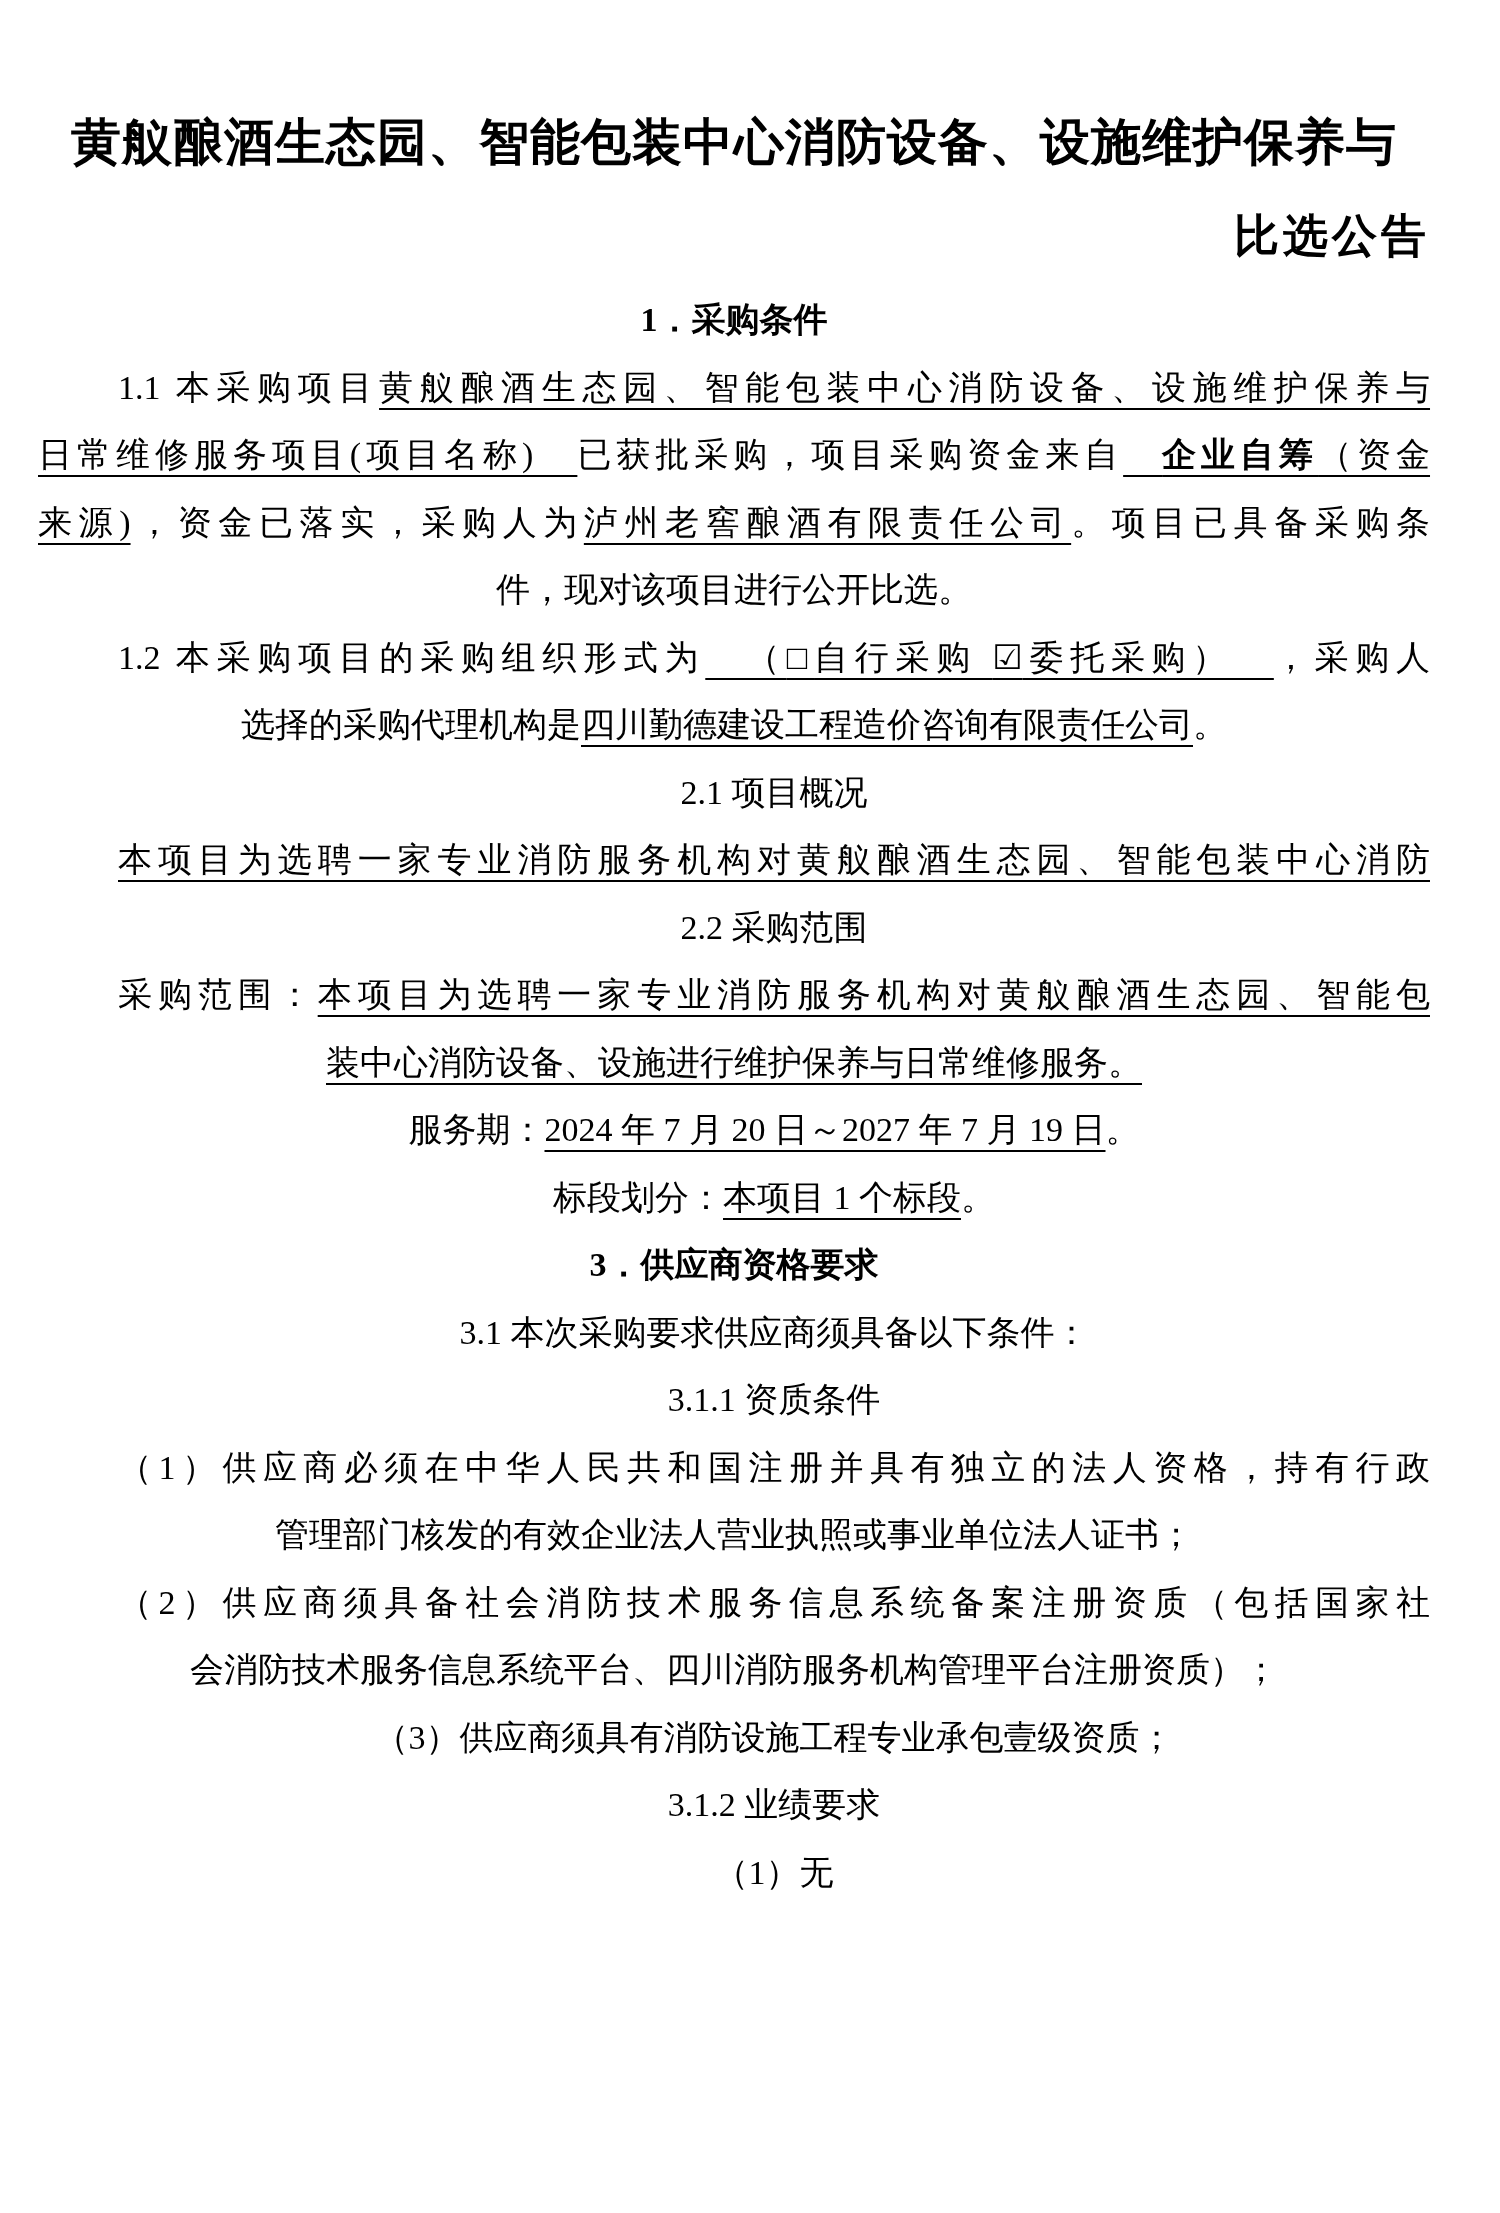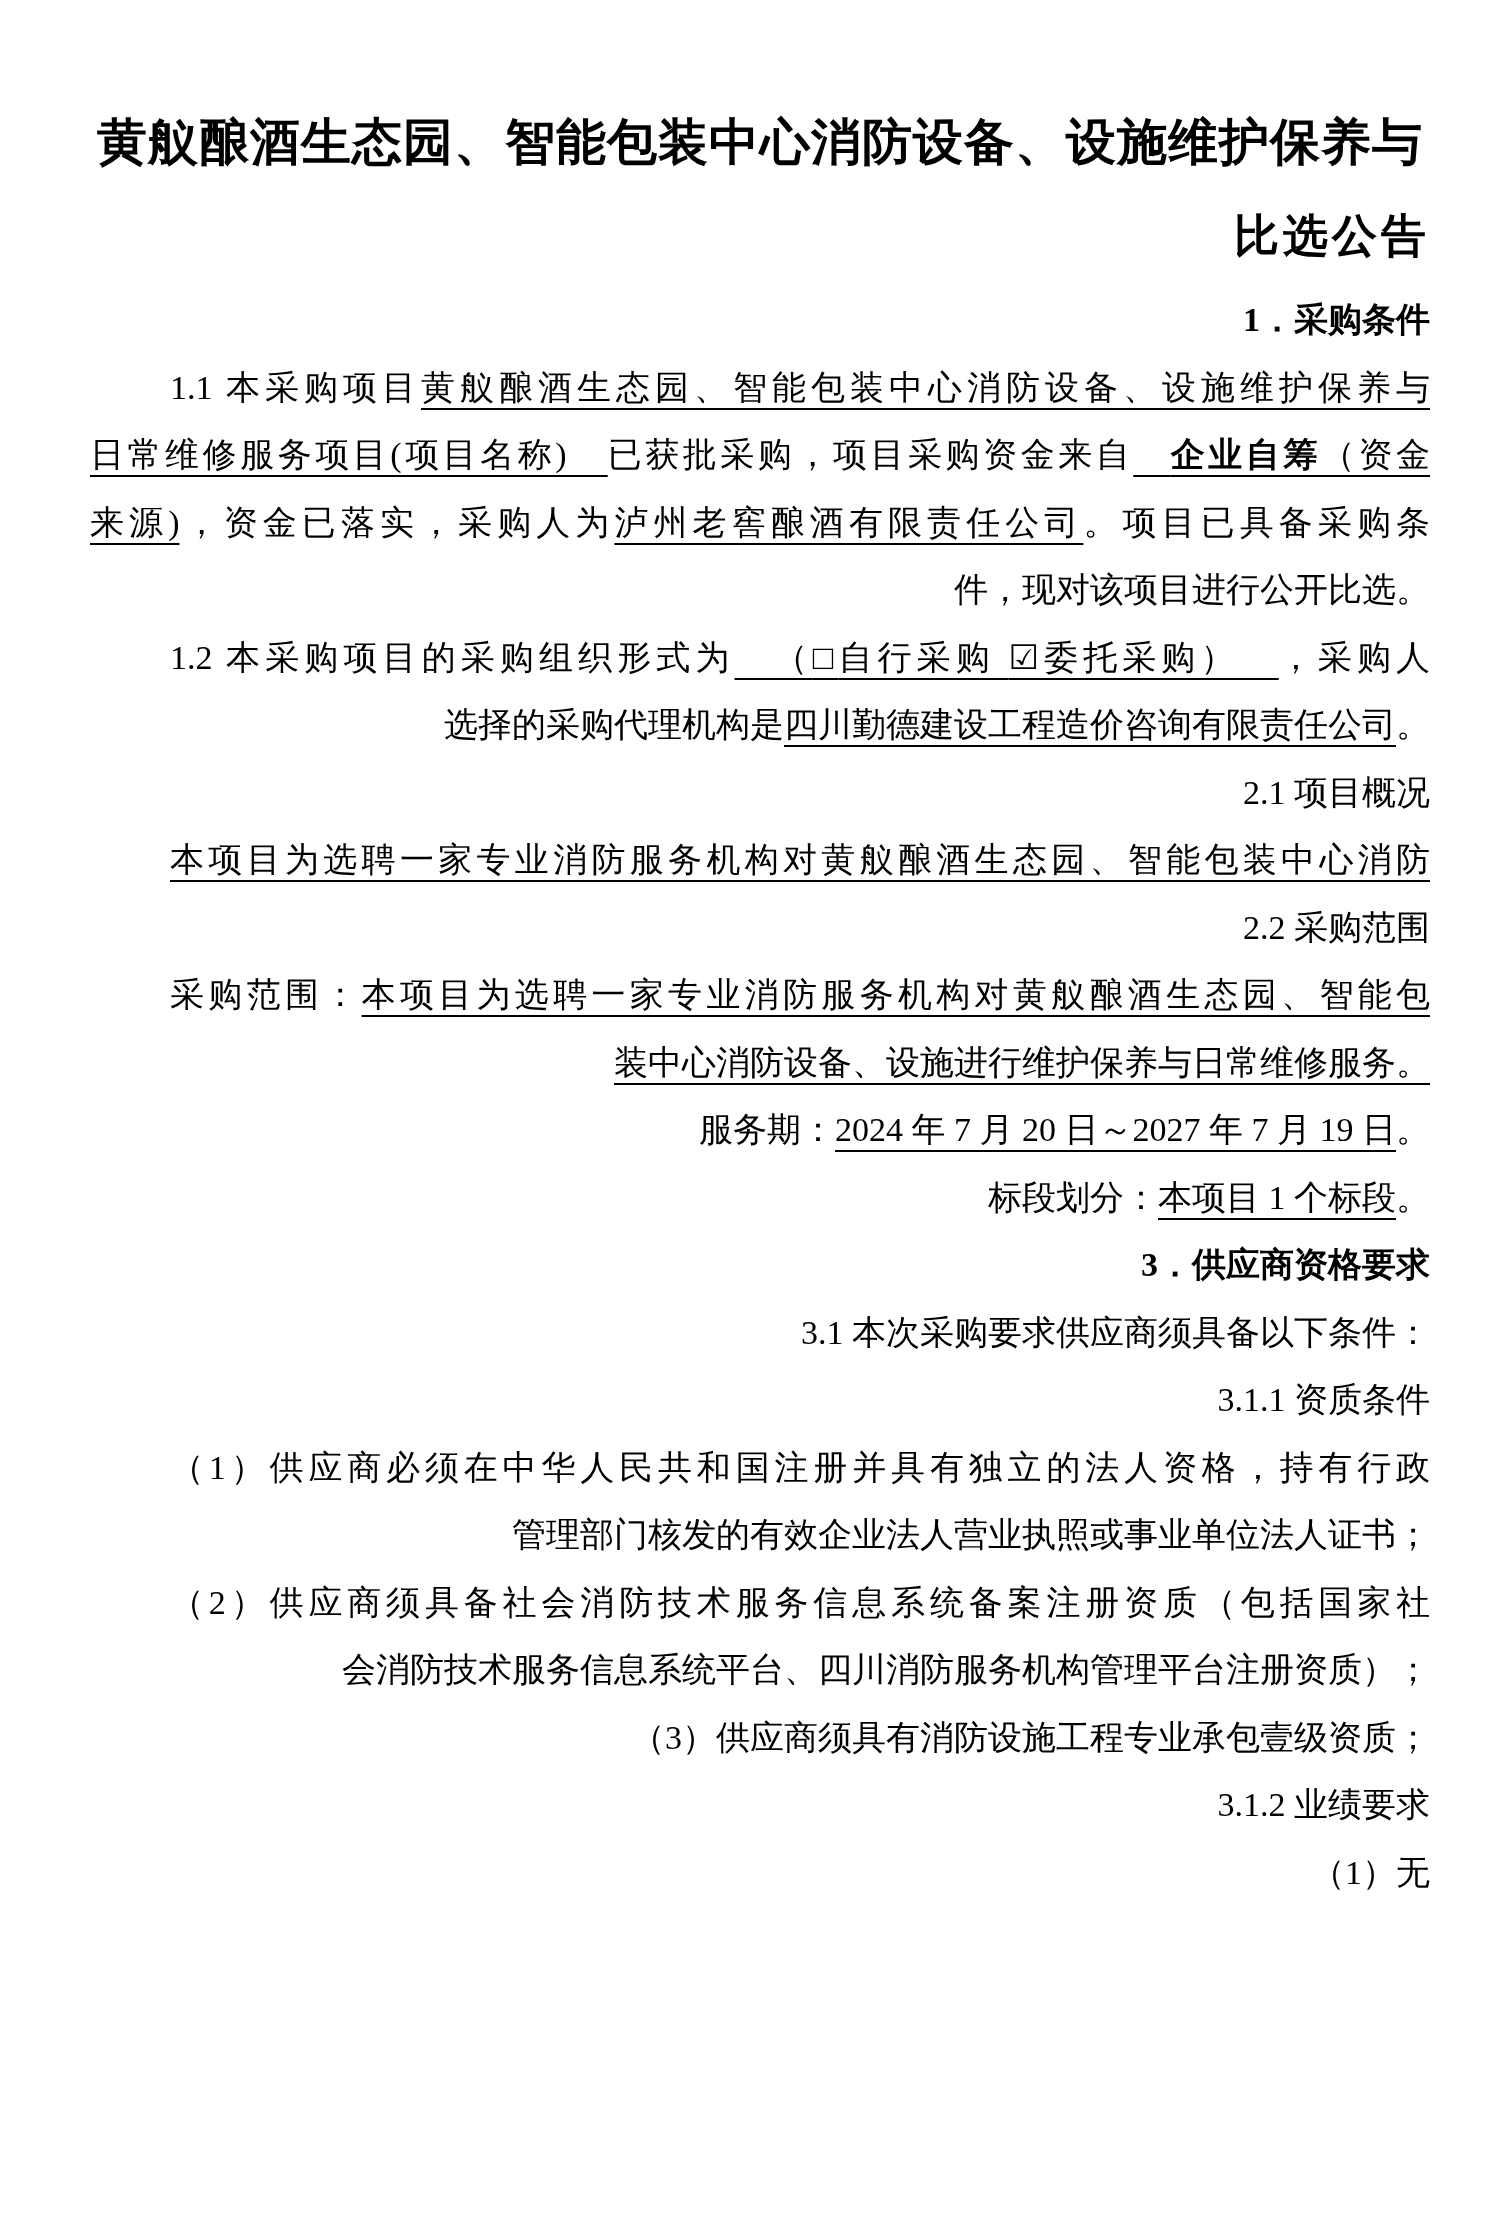--- a/index.html
+++ b/index.html
@@ -4,21 +4,21 @@
 <style>
   html, body { margin: 0; padding: 0; background: #ffffff; }
   .page {
     position: relative;
     width: 1500px;
     height: 2213px;
     background: #ffffff;
     color: #000000;
     font-family: "Liberation Serif", "DejaVu Serif", serif;
     box-sizing: border-box;
-    padding: 96px 70px 0 90px;
+    padding: 96px 70px 0 38px;
     overflow: hidden;
   }
   .title-line {
     font-size: 50px;
     font-weight: bold;
     line-height: 92px;
     text-align: center;
     letter-spacing: 1px;
     white-space: pre-wrap;
   }
@@ -30,21 +30,21 @@
     text-align: right;
     letter-spacing: 4px;
   }
   .doc-body {
     margin-top: 10px;
     font-size: 34px;
   }
   .line {
     line-height: 67.5px;
     white-space: pre-wrap;
-    text-align: right;
+    text-align: center;
   }
   .line.fill {
     text-align: justify;
     text-align-last: justify;
     text-justify: inter-character;
   }
   .line.ind { padding-left: 80px; }
   .line.h  { font-weight: bold; }
   .seg.u {
     text-decoration: underline;

